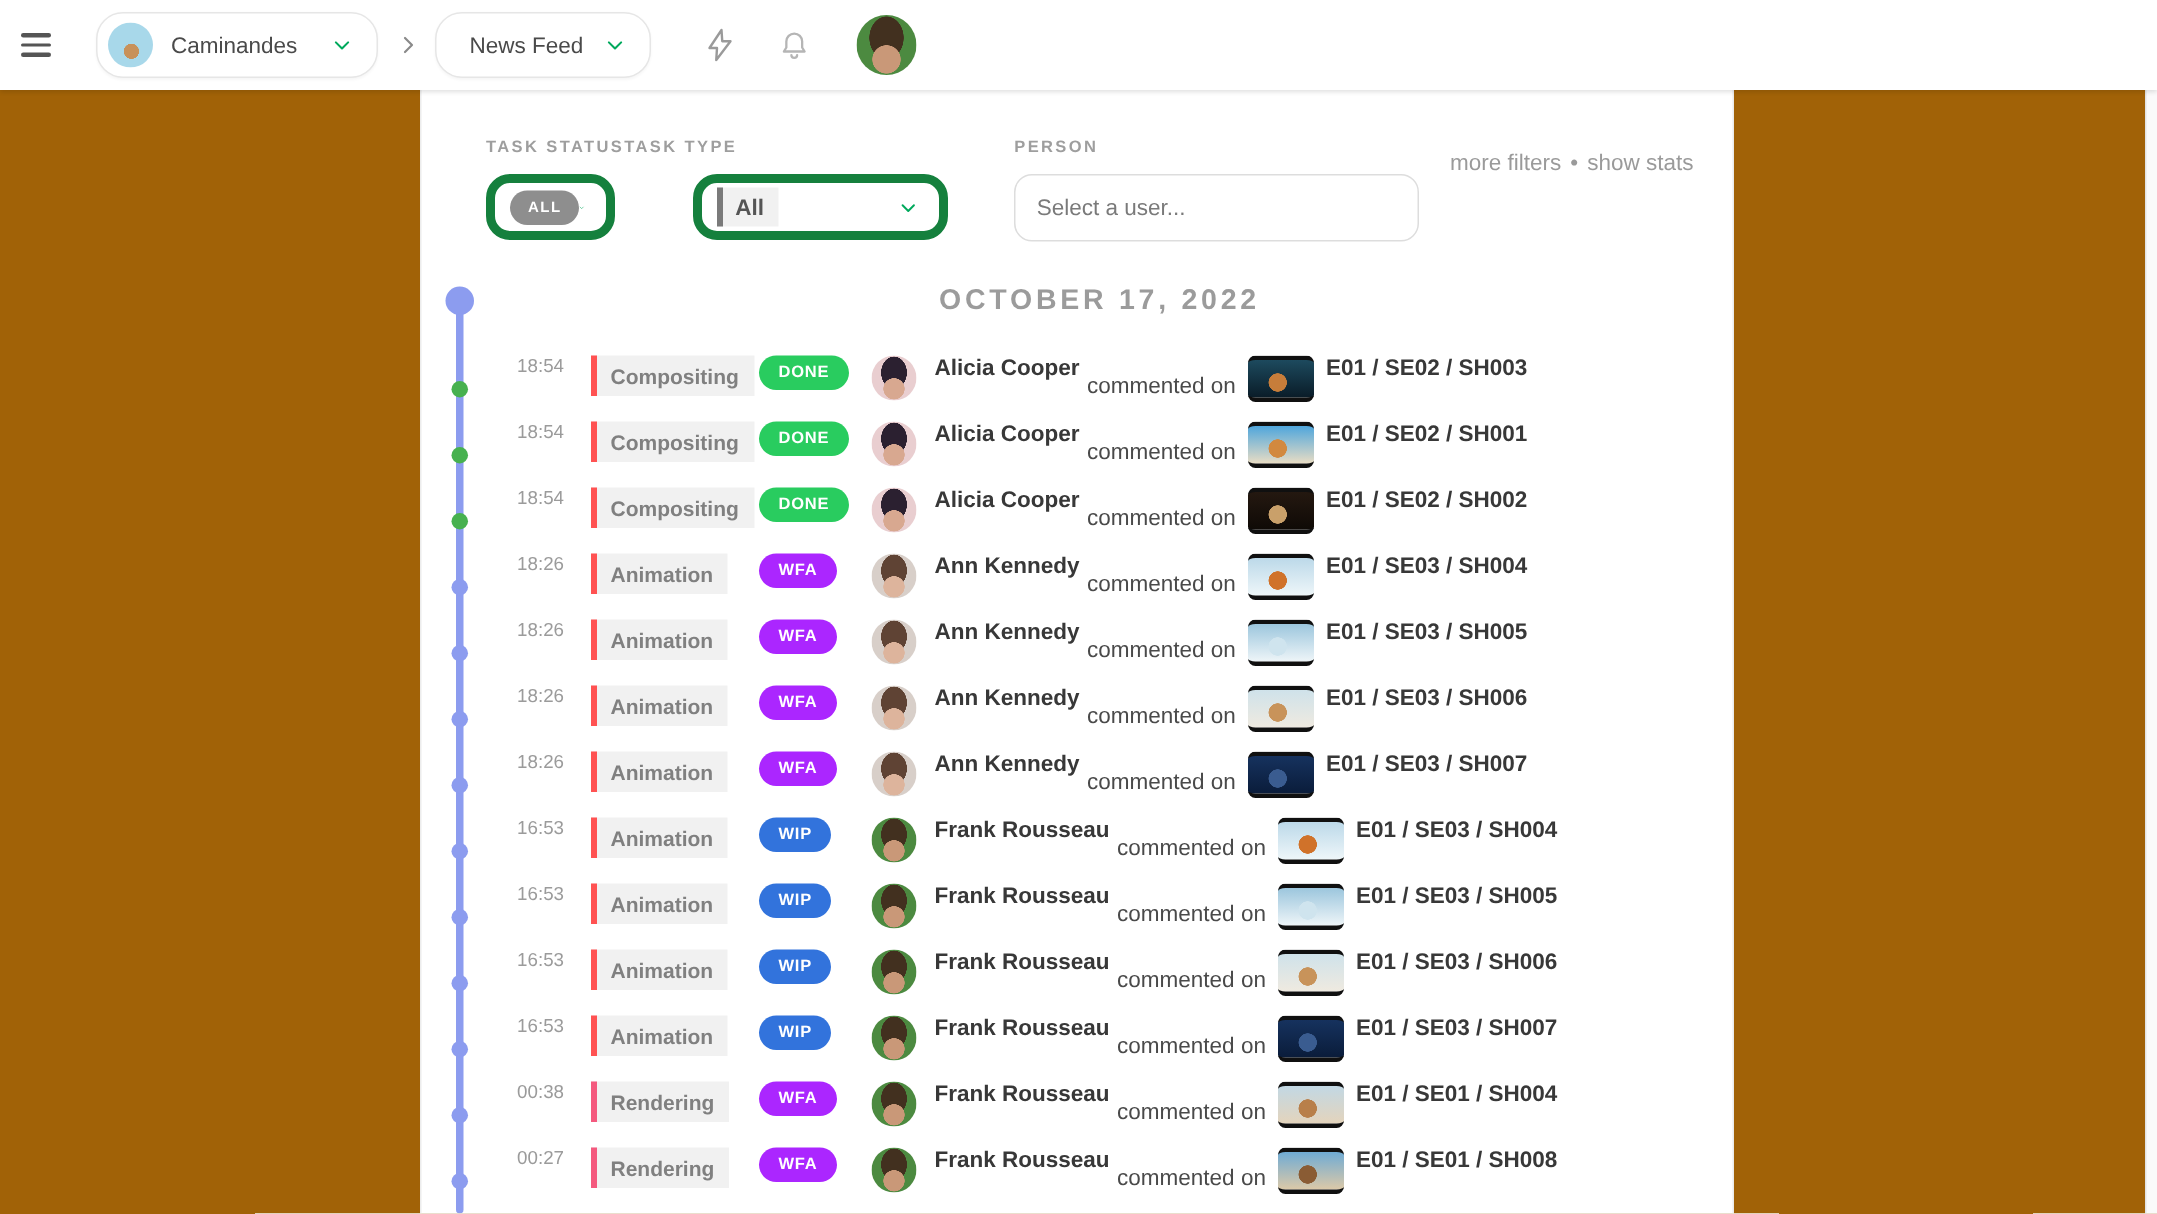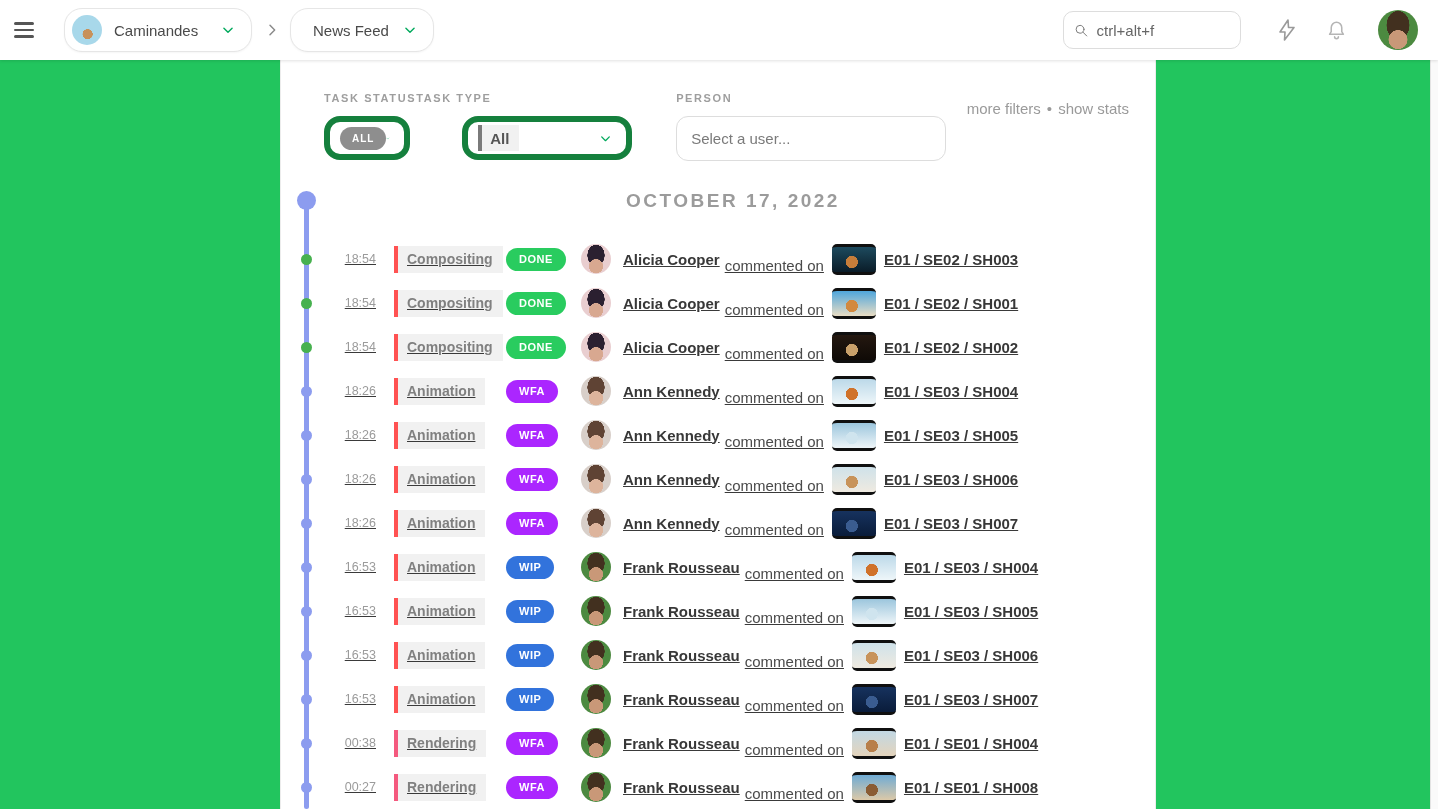--- a/index.html
+++ b/index.html
@@ -39,21 +39,21 @@
   }
   .searchbox input {
     border:none; outline:none; width:100%; margin-left:8px;
     font-family:"Liberation Sans",sans-serif; font-size:15px; color:#444;
   }
   .searchbox input::placeholder { color:#666; }
   .topbar-icon { margin-left:34px; display:flex; align-items:center; cursor:pointer; }
   .user-avatar { width:40px; height:40px; border-radius:50%; margin-left:30px; cursor:pointer; }
 
   
-  .content { position:relative; height:749px; background:#22c55e; }
+  .content { position:relative; height:749px; background:#a16207; }
   .main {
     position:absolute; left:280px; top:0; width:876px; height:749px;
     background:#fff; border-left:1px solid #ececec; border-right:1px solid #ececec;
     display:flex; flex-direction:column; overflow:hidden;
   }
   .scrollbar-track {
     position:absolute; right:0; top:0; width:8px; height:749px;
     background:#fafafa; border-left:1px solid #e3e3e3;
   }
 
@@ -93,21 +93,21 @@
   }
   .timeline-top-dot {
     position:absolute; left:16px; top:0; width:19px; height:19px;
     border-radius:50%; background:var(--timeline,#8c9cef);
   }
   .date-heading {
     text-align:center; font-size:19px; font-weight:bold; color:#9b9b9b;
     letter-spacing:2.5px; line-height:20px; margin-left:30px;
   }
   .event-list { margin-top:26px; }
-  .event-row { height:44px; display:flex; align-items:center; position:relative; cursor:pointer;text-decoration:underline; }
+  .event-row { height:44px; display:flex; position:relative; cursor:pointer; }
   .row-dot {
     position:absolute; left:20px; top:50%; margin-top:-5.5px;
     width:11px; height:11px; border-radius:50%;
   }
   .event-time { width:95px; text-align:right; font-size:12.5px; color:#9b9b9b; flex:0 0 auto; }
   .type-wrap { width:112px; margin-left:18px; flex:0 0 auto; display:flex; }
   .type-chip { display:flex; align-items:stretch; height:27px; background:#f1f1f1; }
   .type-bar { width:4px; flex:0 0 auto; }
   .type-name { font-size:14px; font-weight:bold; color:#808080; padding:0 10px 0 9px; display:flex; align-items:center; }
   .badge-wrap { width:75px; flex:0 0 auto; }
@@ -152,27 +152,20 @@
       </svg>
   </div>
 
   <div class="pill section-pill">
     <span class="section-name">News Feed</span>
     <svg width="14" height="14" viewBox="0 0 24 24">
         <polyline class="chev-green" points="5,9 12,16 19,9"></polyline>
       </svg>
   </div>
 
-  <div class="searchbox">
-    <svg width="17" height="17" viewBox="0 0 24 24">
-        <circle class="icon-stroke" cx="10" cy="10" r="6.5" style="stroke:#777"></circle>
-        <line class="icon-stroke" x1="15" y1="15" x2="21" y2="21" style="stroke:#777"></line>
-      </svg>
-    <input type="text" placeholder="ctrl+alt+f" style="">
-  </div>
 
   <div class="topbar-icon">
     <svg width="24" height="24" viewBox="0 0 24 24">
         <path class="icon-stroke" d="M13 2 L5 14 h5 L9.5 22 L19 9.5 h-5.5 Z" style="stroke:#9a9a9a"></path>
       </svg>
   </div>
   <div class="topbar-icon" style="margin-left:26px;">
     <svg width="23" height="23" viewBox="0 0 24 24">
       <path class="icon-stroke" d="M12 3.5 a5.5 5.5 0 0 0 -5.5 5.5 v4.2 L4.8 16 h14.4 l-1.7 -2.8 V9 a5.5 5.5 0 0 0 -5.5 -5.5 z" style="stroke:#b5b5b5"></path>
       <path class="icon-stroke" d="M10 18.5 a2 2 0 0 0 4 0" style="stroke:#b5b5b5"></path>

